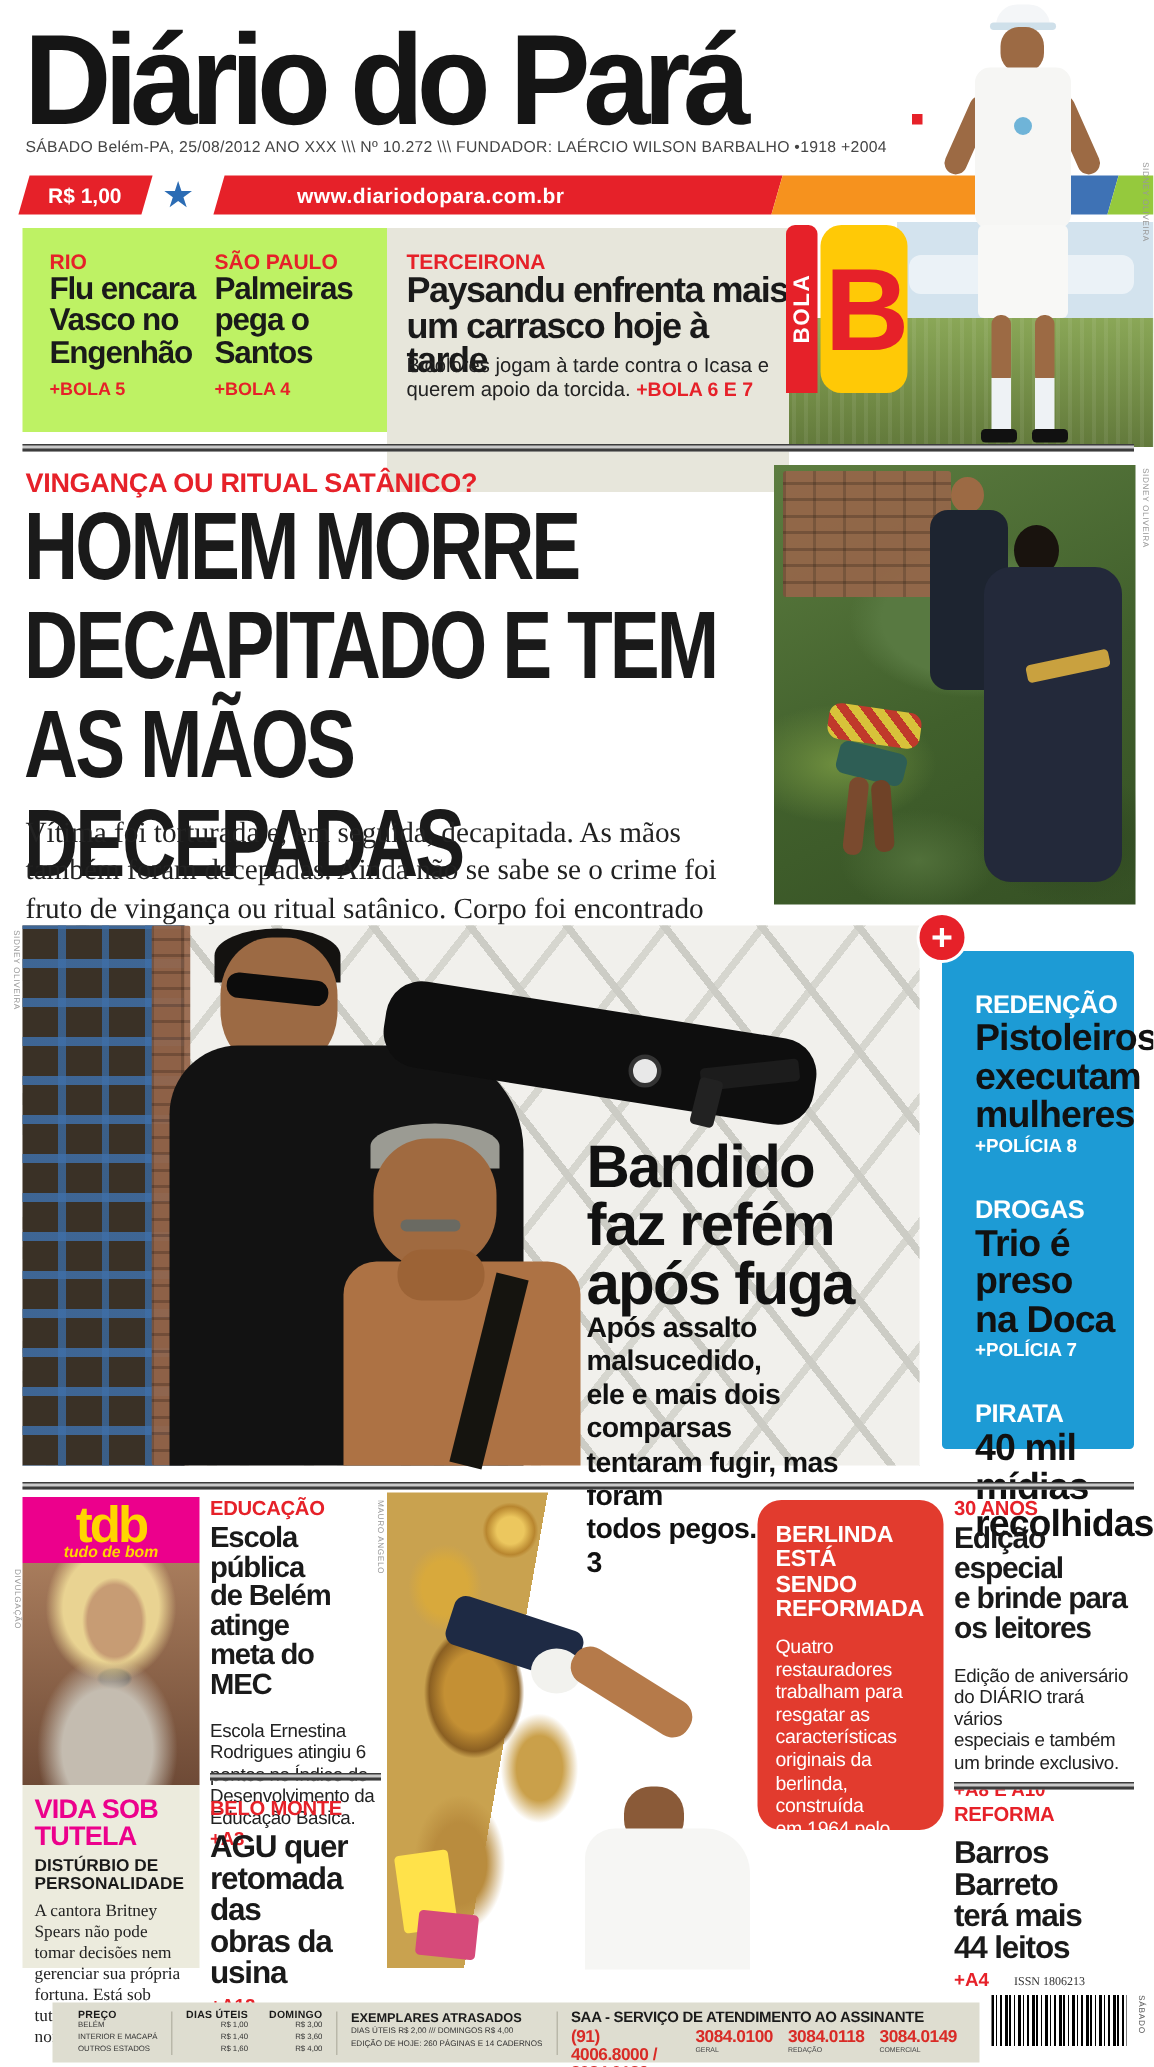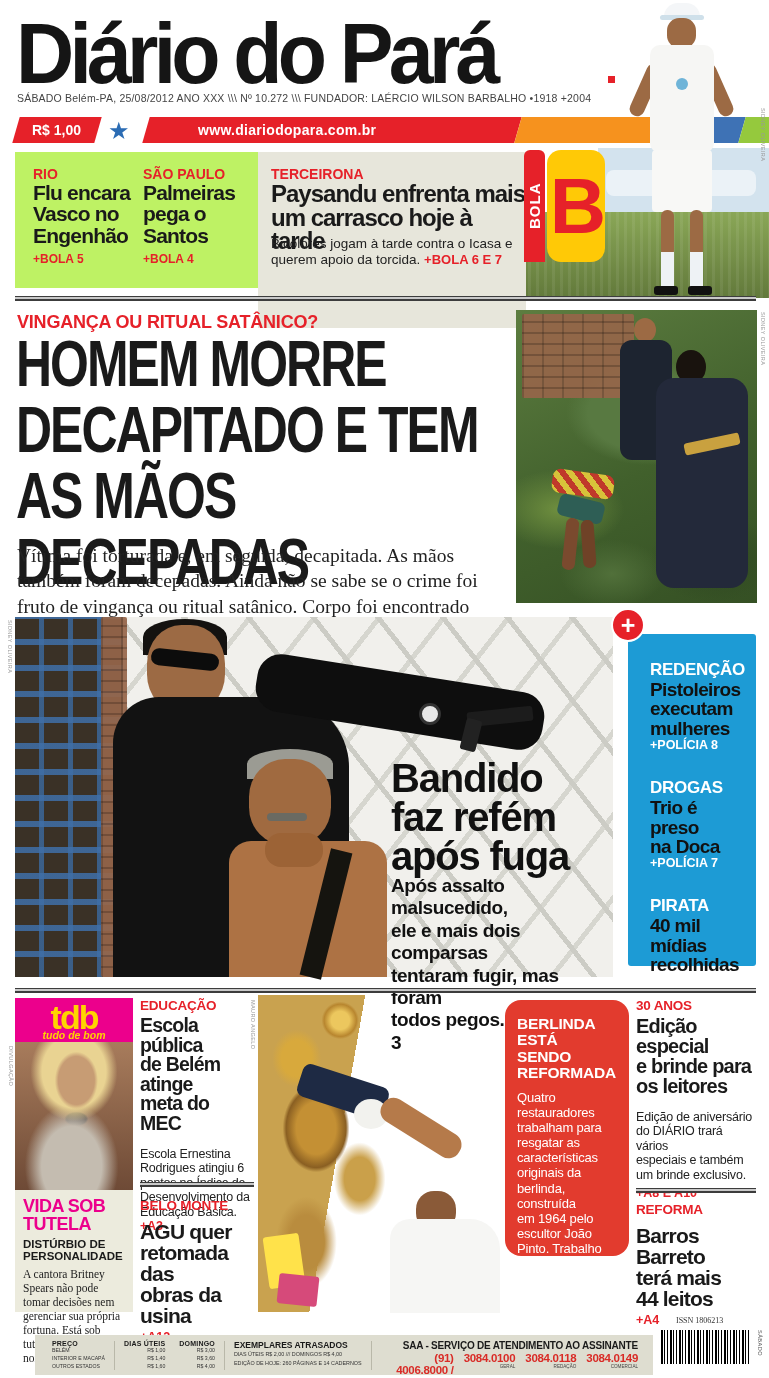--- a/index.html
+++ b/index.html
@@ -75,21 +75,21 @@
   .adblob { background:rgba(255,255,255,.55); border-radius:8px; }
   .skin { background:#9c6a44; }
 
   
   .host-head { font-size:40px; font-weight:bold; letter-spacing:-1.2px; line-height:.98; white-space:pre-line; color:#111; }
   .host-deck { font-size:19px; font-weight:bold; letter-spacing:-.4px; line-height:1.18; color:#111; }
 
   
   .bluebox { background:#1d9bd5; border-radius:3px; padding:26px 10px 10px 22px; }
   .pol-kicker { color:#fff; font-weight:bold; font-size:17px; letter-spacing:-.3px; }
-  .pol-head { color:#111; font-weight:bold; font-size:19px; line-height:1.02; letter-spacing:-.6px; white-space:pre-line; }
+  .pol-head { color:#111; font-weight:bold; font-size:25px; line-height:1.02; letter-spacing:-.6px; white-space:pre-line; }
   .pol-ref { color:#fff; font-weight:bold; font-size:12.5px; }
   .plus-circle { width:34px; height:34px; border-radius:50%; background:#e62129; border:2px solid #fff;
                  color:#fff; font-weight:bold; font-size:25px; line-height:30px; text-align:center; }
 
   
   .tdb-box { background:#ec008c; color:#ffd400; text-align:center; }
   .tdb-logo { font-size:34px; font-weight:bold; letter-spacing:-2px; line-height:30px; }
   .tdb-sub { font-size:10.5px; font-weight:bold; font-style:italic; margin-top:-3px; }
   .britney { background:
       radial-gradient(30px 40px at 52% 26%, #c79c74 60%, transparent 72%),
@@ -324,21 +324,21 @@
     <div class="abs" style="left:40px; top:80px; width:90px; height:34px; background:#1e2a44; border-radius:8px; transform:rotate(18deg);"></div>
     <div class="abs" style="left:96px; top:104px; width:34px; height:30px; background:#f2f2ee; border-radius:50%;"></div>
     <div class="abs" style="left:118px; top:120px; width:90px; height:26px; background:#b57a4a; border-radius:12px; transform:rotate(32deg);"></div>
     <div class="abs" style="left:158px; top:196px; width:40px; height:40px; background:#8a5a38; border-radius:45%;"></div>
     <div class="abs" style="left:132px; top:224px; width:110px; height:94px; background:#f6f6f4; border-radius:20px 30px 0 0;"></div>
     <div class="abs" style="left:8px; top:240px; width:36px; height:52px; background:#ffe24a; border-radius:3px; transform:rotate(-8deg);"></div>
     <div class="abs" style="left:20px; top:280px; width:40px; height:30px; background:#d64a7a; border-radius:3px; transform:rotate(6deg);"></div>
   </div>
   <div class="vcred" style="left:250px; top:1000px;">MAURO ANGELO</div>
 
-  <div class="abs redbox" style="left:505px; top:1000px; width:124px; height:256px;">
+  <div class="abs redbox" style="left:505px; top:1000px; width:124px; height:220px;">
     <div class="redbox-title">BERLINDA
 ESTÁ
 SENDO
 REFORMADA</div>
     <div class="redbox-body" style="white-space:pre-line;"><span>Quatro
 restauradores
 trabalham para
 resgatar as
 características
 originais da
@@ -391,21 +391,21 @@
 R$ 3,60
 R$ 4,00</div>
     </div>
     <div class="f-sep"></div>
     <div class="f-col">
       <div class="f-back-title">EXEMPLARES ATRASADOS</div>
       <div class="f-back-line">DIAS ÚTEIS R$ 2,00 /// DOMINGOS R$ 4,00</div>
       <div class="f-back-line">EDIÇÃO DE HOJE: 260 PÁGINAS E 14 CADERNOS</div>
     </div>
     <div class="f-sep"></div>
-    <div class="f-col" style="flex:1;text-align:right;">
+    <div class="f-col" style="flex:1;">
       <div class="saa-title">SAA - SERVIÇO DE ATENDIMENTO AO ASSINANTE</div>
       <div style="display:flex; gap:10px; margin-top:1px;">
         <div>
           <div class="saa-num">(91) 4006.8000 / 3084.0129</div>
 
         </div>
         <div>
           <div class="saa-num">3084.0100</div>
           <div class="saa-label">GERAL</div>
         </div>

